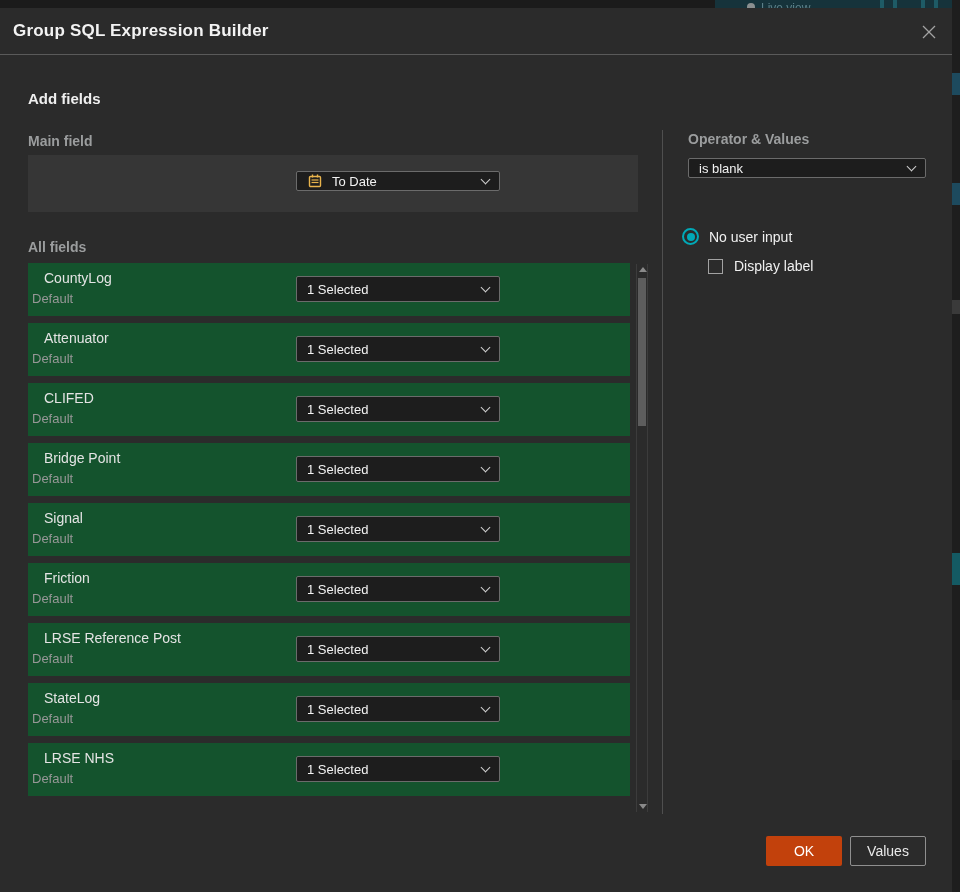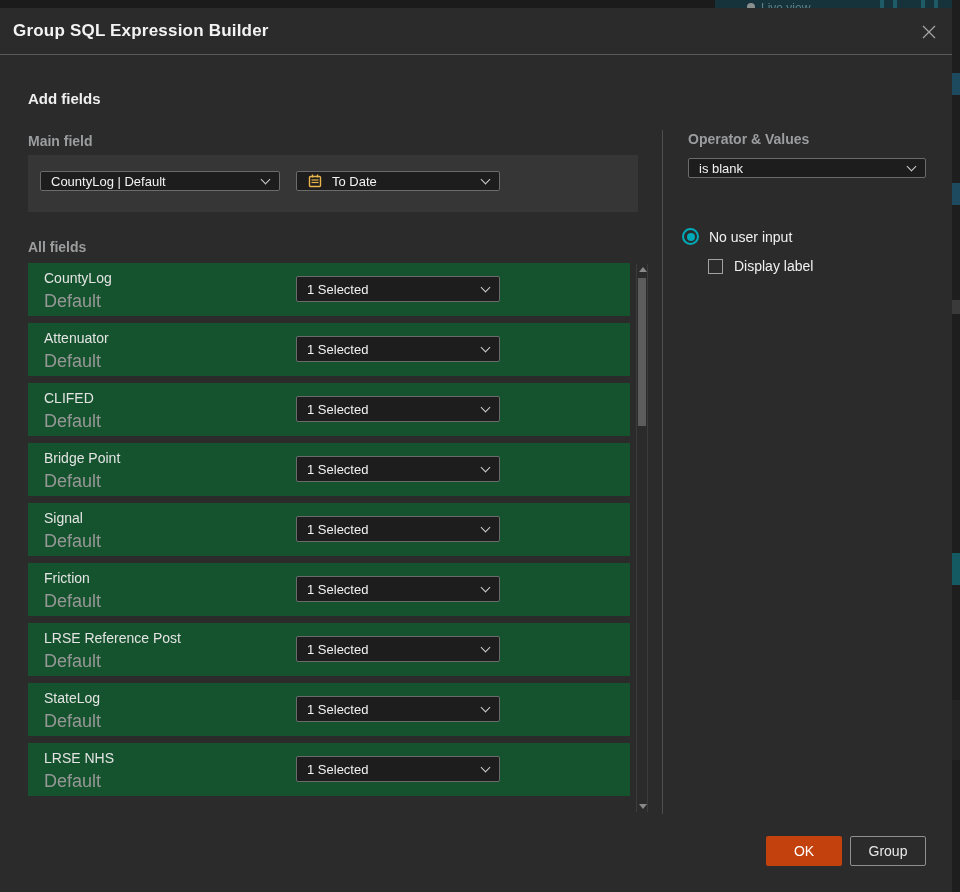--- a/index.html
+++ b/index.html
@@ -32,21 +32,21 @@
   .dd-text { font-size:13px; color:#f2f2f2; flex:1; white-space:nowrap; overflow:hidden; }
   .chev { width:7px; height:7px; border-right:1.5px solid #cfcfcf; border-bottom:1.5px solid #cfcfcf;
     transform:rotate(45deg); margin-left:8px; margin-top:-3px; flex:0 0 auto; }
 
   .main-field-box { position:absolute; left:28px; top:147px; width:610px; height:57px; background:#363636; }
 
   
   .list-viewport { position:absolute; left:28px; top:255px; width:602px; height:542px; overflow:hidden; }
   .field-row { position:relative; width:602px; height:53px; margin-bottom:7px; background:#14532d; }
   .row-name { position:absolute; left:16px; top:7px; font-size:14px; color:#e4e4e4; }
-  .row-sub  { position:absolute; left:16px; top:28px; font-size:18px; color:#979797; }
+  .row-sub  { position:absolute; left:4px; top:28px; font-size:13px; color:#979797; }
   .row-dd   { left:268px; top:13px; width:204px; height:26px; }
 
   
   .scrollbar { position:absolute; left:636px; top:256px; width:12px; height:548px;
     border-left:1px solid #3c3c3c; border-right:1px solid #3c3c3c; background:#2b2b2b; }
   .scroll-thumb { position:absolute; left:1px; top:14px; width:8px; height:148px; background:#5d5d5d; }
   .tri-up { position:absolute; left:2px; top:3px; width:0; height:0;
     border-left:4px solid transparent; border-right:4px solid transparent; border-bottom:5px solid #8a8a8a; }
   .tri-down { position:absolute; left:2px; bottom:3px; width:0; height:0;
     border-left:4px solid transparent; border-right:4px solid transparent; border-top:5px solid #8a8a8a; }
@@ -102,24 +102,20 @@
         <line x1="2" y1="2" x2="14" y2="14" stroke="#a3a3a3" stroke-width="1.2"></line>
         <line x1="14" y1="2" x2="2" y2="14" stroke="#a3a3a3" stroke-width="1.2"></line>
       </svg>
     </span>
   </div>
 
   <div class="section-heading" style="top:82px">Add fields</div>
 
   <div class="sub-label" style="left:28px; top:125px">Main field</div>
   <div class="main-field-box">
-    <div class="dd" style="left:12px; top:16px; width:240px">
-      <span class="dd-text">CountyLog | Default</span>
-      <span class="chev"></span>
-    </div>
     <div class="dd" style="left:268px; top:16px; width:204px">
       <svg width="16" height="16" viewBox="0 0 16 16" style="margin-right:9px; flex:0 0 auto">
         <rect x="2.5" y="3.5" width="11" height="10" rx="1" fill="none" stroke="#e9b44c" stroke-width="1.4"></rect>
         <line x1="5.5" y1="1.5" x2="5.5" y2="4.5" stroke="#e9b44c" stroke-width="1.4"></line>
         <line x1="10.5" y1="1.5" x2="10.5" y2="4.5" stroke="#e9b44c" stroke-width="1.4"></line>
         <line x1="4.5" y1="7" x2="11.5" y2="7" stroke="#e9b44c" stroke-width="1.2"></line>
         <line x1="4.5" y1="9.5" x2="11.5" y2="9.5" stroke="#e9b44c" stroke-width="1.2"></line>
       </svg>
       <span class="dd-text">To Date</span>
       <span class="chev"></span>
@@ -223,15 +219,15 @@
       </span>
     <span class="radio-label">No user input</span>
   </div>
 
   <div class="check-row">
     <span class="checkbox"></span>
     <span class="check-label">Display label</span>
   </div>
 
   <div class="btn btn-ok">OK</div>
-  <div class="btn btn-cancel">Group</div>
+  <div class="btn btn-cancel">Values</div>
 
 </div>
 
 </body></html>

